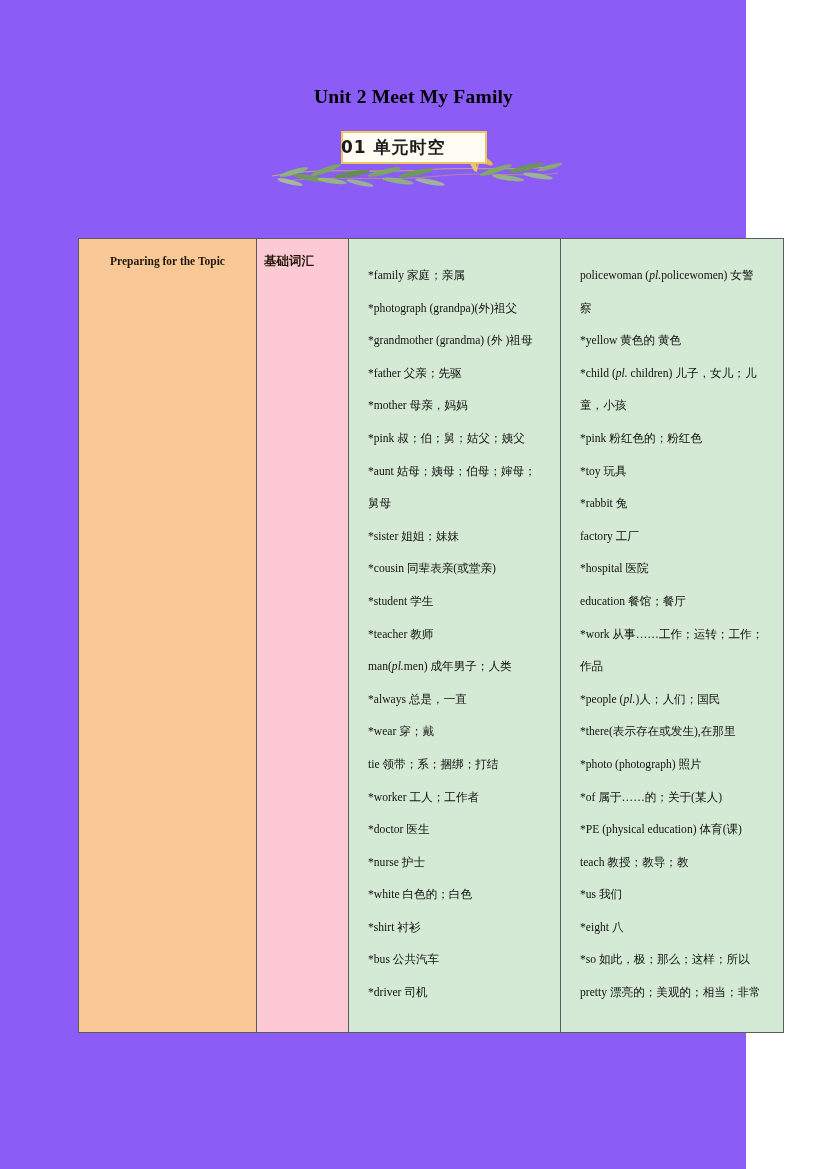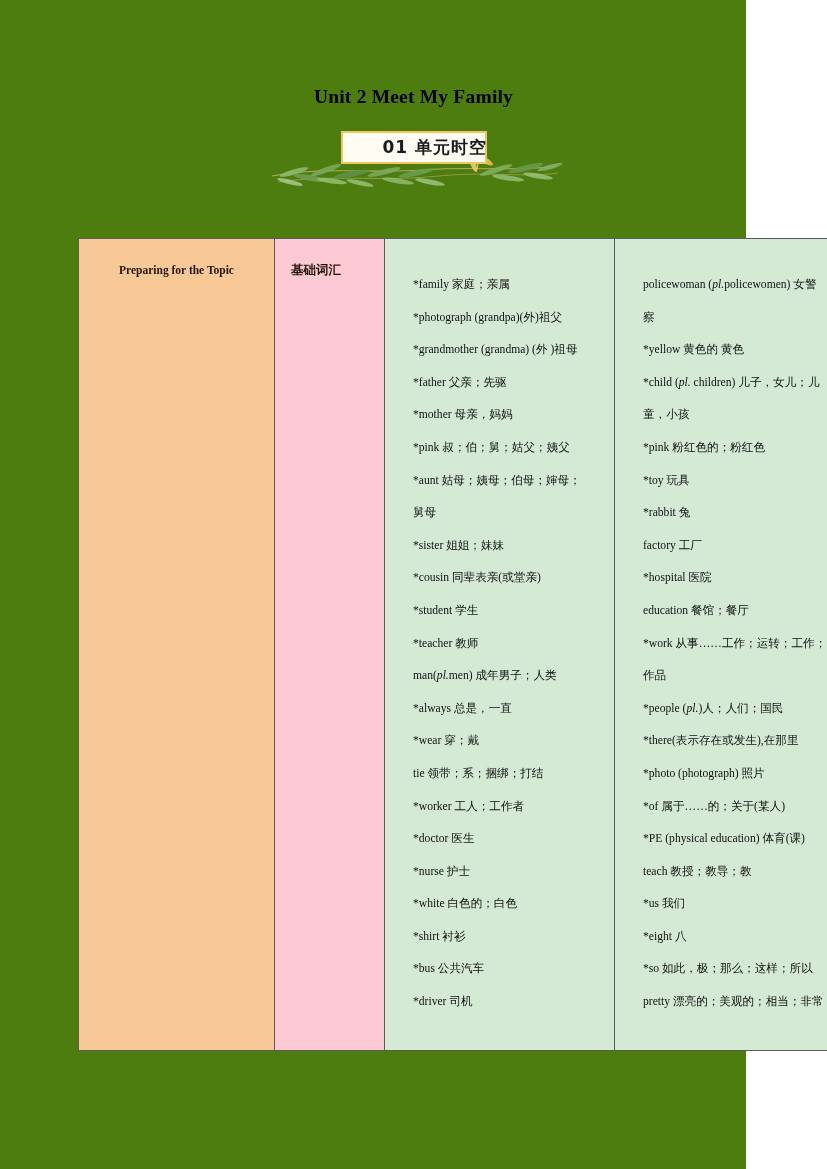--- a/index.html
+++ b/index.html
@@ -12,21 +12,21 @@
     height: 1169px;
     position: relative;
     font-family: "Liberation Serif", "DejaVu Serif", serif;
     overflow: hidden;
   }
 
   .page {
     position: relative;
     width: 746px;
     height: 1169px;
-    background: #4d7c0f;
+    background: #8b5cf6;
   }
 
   
   .doc-title {
     position: absolute;
     top: 86px;
     left: 0;
     width: 827px;
     text-align: center;
     font-family: "Liberation Serif", "DejaVu Serif", serif;
@@ -62,21 +62,21 @@
     background: #fffdf3;
     z-index: 3;
   }
   .banner-label {
     position: absolute;
     left: 341px;
     top: 5px;
     width: 146px;
     height: 33px;
     line-height: 33px;
-    text-align: right;
+    text-align: left;
     font-family: "DejaVu Sans", sans-serif;
     font-weight: bold;
     font-size: 17px;
     color: #1b1b1b;
     letter-spacing: 1px;
     z-index: 4;
     white-space: nowrap;
   }
 
   
@@ -84,21 +84,21 @@
     position: absolute;
     left: 78px;
     top: 238px;
     width: 671px;
     border-collapse: collapse;
     table-layout: fixed;
   }
   .vocab-table td {
     border: 1px solid #5b5b5b;
     vertical-align: top;
-    padding: 13px;
+    padding: 4px;
   }
   .col-topic {
     width: 169px;
     background: #f8c896;
   }
   .col-category {
     width: 83px;
     background: #fcc9d4;
   }
   .col-words {

